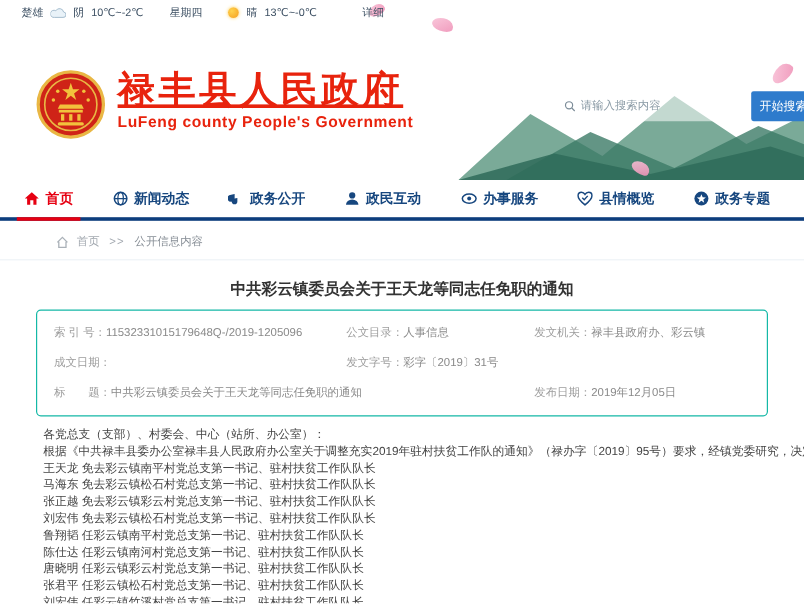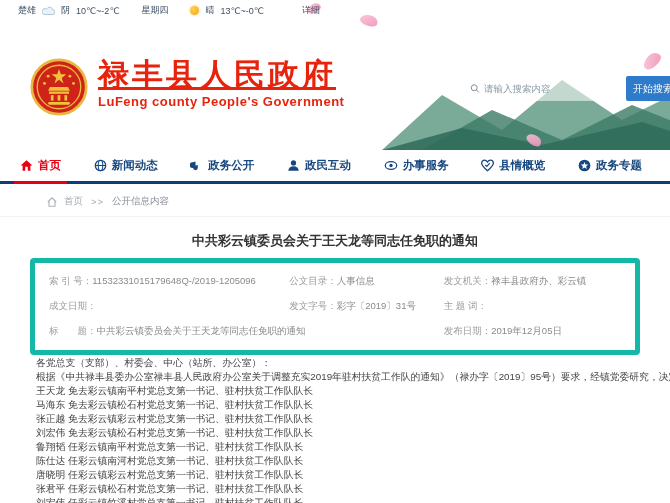--- a/index.html
+++ b/index.html
@@ -50,21 +50,21 @@
   
   .crumb { position:absolute; top:187px; left:0; width:670px; height:30px; background:#fff;
     display:flex; align-items:center; padding-left:46px; font-size:9.5px; color:#a3a9b0; border-bottom:1px solid #eef3f7; }
   .crumb .cur { color:#868d95; margin-left:8px; }
   .crumb .sep { margin-left:8px; letter-spacing:1px; }
   .crumb .home-lbl { margin-left:6px; }
 
   
   .article-title { position:absolute; top:232px; left:0; width:670px; text-align:center;
     font-size:13px; font-weight:bold; color:#333; }
-  .meta-box { position:absolute; top:258px; left:30px; width:610px; border:5px solid #14b8a6; border-radius:4px;
+  .meta-box { position:absolute; top:258px; left:30px; width:610px; border:1px solid #14b8a6; border-radius:4px;
     padding:12px 14px 12px 14px; display:grid; grid-template-columns:42% 27% 31%; row-gap:12px; font-size:9.5px; }
   .meta-box .lbl { color:#9d9d9d; }
   .meta-box .val { color:#8a8a8a; }
   .meta-box .span2 { grid-column:1 / span 2; }
 
   .doc-body { position:absolute; top:356px; left:36px; width:610px; font-size:9.8px; color:#444; line-height:14px; }
   .doc-body p { margin:0; white-space:nowrap; }
 </style>
 </head>
 <body>
@@ -205,23 +205,20 @@
     </div>
     <div>
       <span class="lbl">发文机关：</span><span class="val">禄丰县政府办、彩云镇</span>
     </div>
     <div>
       <span class="lbl">成文日期：</span><span class="val"></span>
     </div>
     <div>
       <span class="lbl">发文字号：</span><span class="val">彩字〔2019〕31号</span>
     </div>
-    <div>
-      <span class="lbl">主 题 词：</span><span class="val"></span>
-    </div>
     <div class="span2">
       <span class="lbl">标　　题：</span><span class="val">中共彩云镇委员会关于王天龙等同志任免职的通知</span>
     </div>
     <div>
       <span class="lbl">发布日期：</span><span class="val">2019年12月05日</span>
     </div>
   </div>
 
   <div class="doc-body">
     <p>各党总支（支部）、村委会、中心（站所、办公室）：</p>

